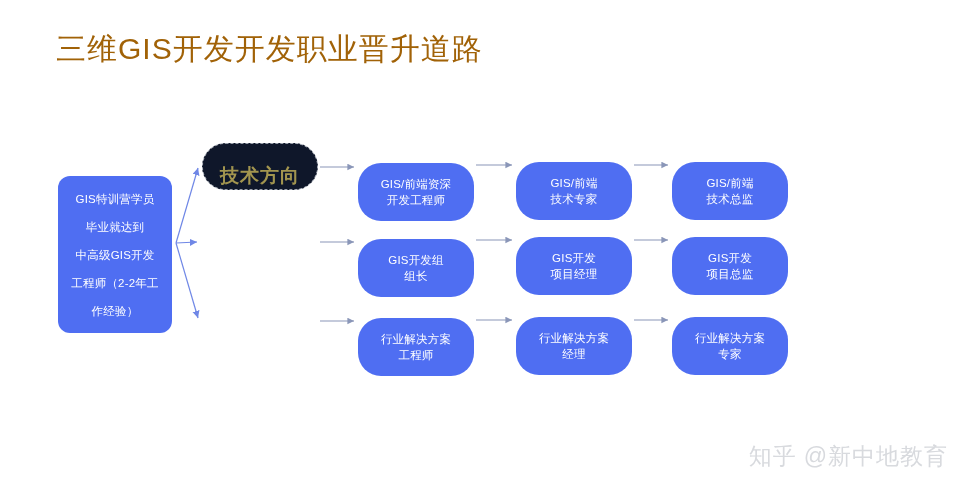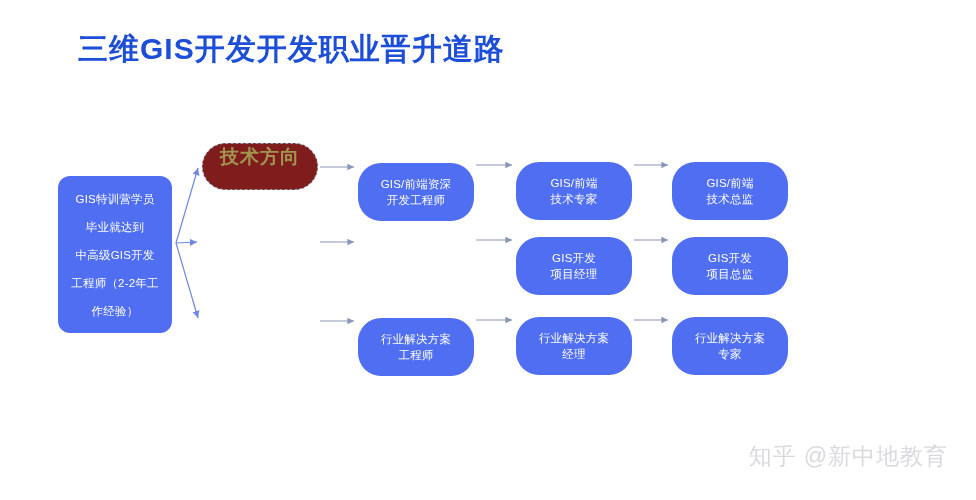--- a/index.html
+++ b/index.html
@@ -17,26 +17,25 @@
     background: #ffffff;
     overflow: hidden;
   }
 
   
   #page-title {
     position: absolute;
     left: 56px;
     top: 28px;
     font-size: 30px;
-    font-weight: bold;
-    color: #1d4ed8;
+    font-weight: normal;
+    color: #a16207;
     letter-spacing: 1px;
     white-space: nowrap;
     line-height: 42px;
-    margin-left: 22px;
   }
 
   
   #origin-box {
     position: absolute;
     left: 58px;
     top: 176px;
     width: 114px;
     height: 157px;
     background: #4f6ef2;
@@ -57,23 +56,23 @@
     letter-spacing: 0.2px;
   }
 
   
   .dir-box {
     position: absolute;
     width: 116px;
     height: 47px;
     border: 1.3px dashed #9aa0ab;
     border-radius: 24px;
-    background: #7f1d1d;
-    display: flex;
-    align-items: flex-start;
+    background: #0f172a;
+    display: flex;
+    align-items: flex-end;
     justify-content: center;
     box-sizing: border-box;
   }
   .dir-box .dir-label {
     font-size: 19px;
     font-weight: bold;
     color: #a2954f;
     letter-spacing: 1px;
     white-space: nowrap;
   }
@@ -194,20 +193,24 @@
   </div>
   <div class="pill" style="left:516px; top:142px;">
     <span class="pline">GIS/前端</span>
     <span class="pline">技术专家</span>
   </div>
   <div class="pill" style="left:672px; top:142px;">
     <span class="pline">GIS/前端</span>
     <span class="pline">技术总监</span>
   </div>
 
+  <div class="pill" style="left:358px; top:219px;">
+    <span class="pline">GIS开发组</span>
+    <span class="pline">组长</span>
+  </div>
   <div class="pill" style="left:516px; top:217px;">
     <span class="pline">GIS开发</span>
     <span class="pline">项目经理</span>
   </div>
   <div class="pill" style="left:672px; top:217px;">
     <span class="pline">GIS开发</span>
     <span class="pline">项目总监</span>
   </div>
 
   <div class="pill" style="left:358px; top:298px;">

